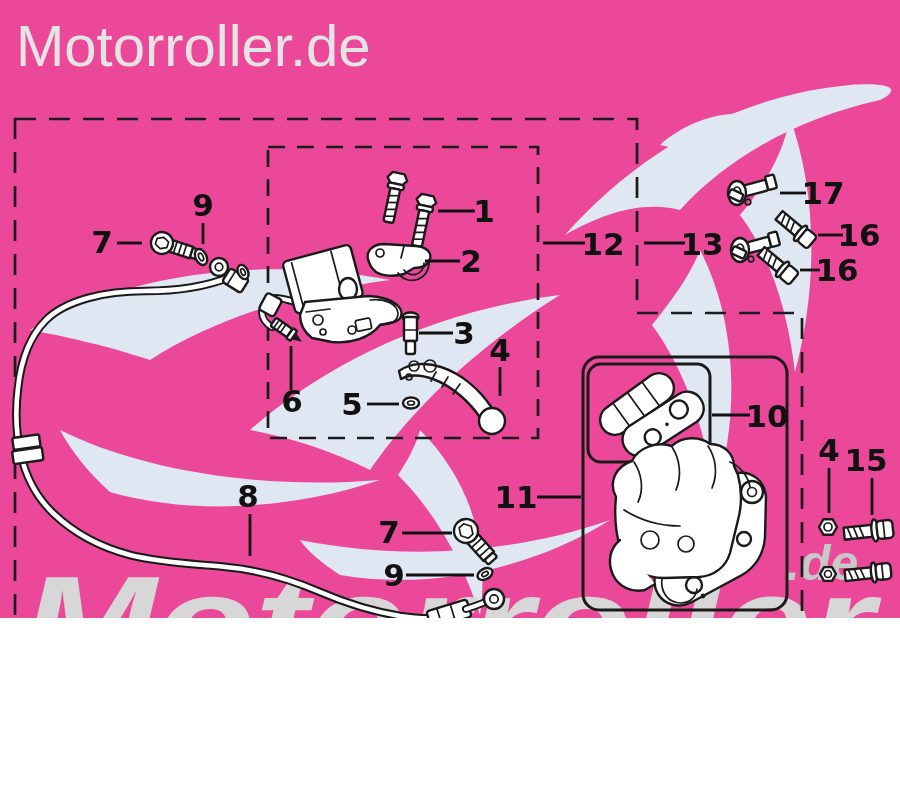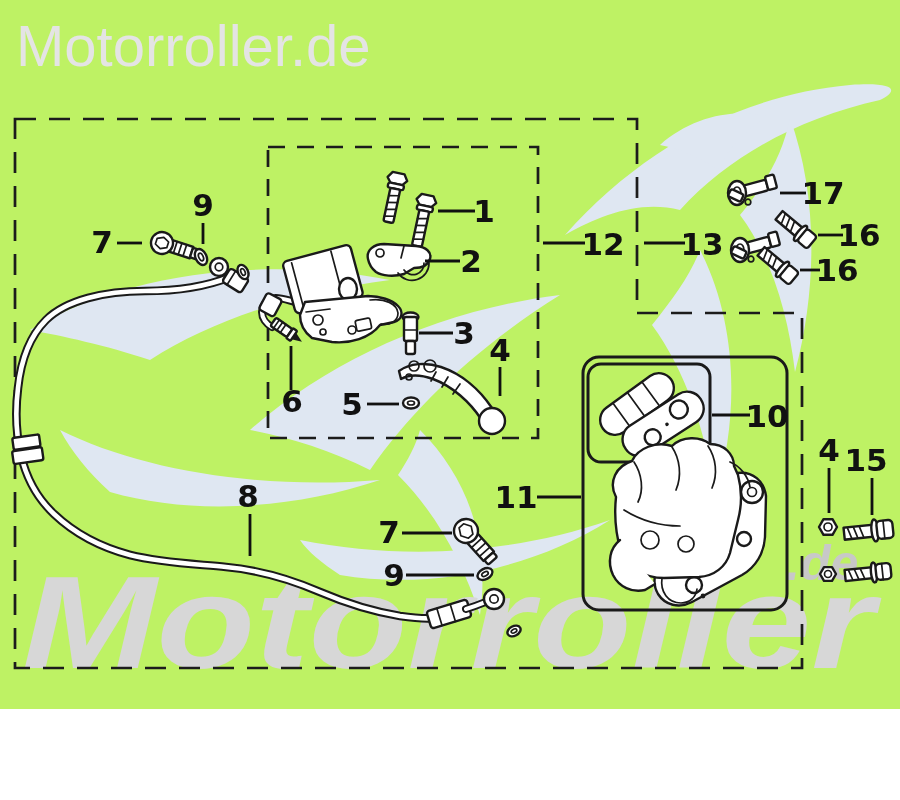--- a/index.html
+++ b/index.html
@@ -1,16 +1,16 @@
 <!DOCTYPE html>
 <html><head>
 <meta charset="utf-8">
 <style>
   html,body{margin:0;padding:0;background:#fff;}
-  .screen{position:relative;width:900px;height:709px;background:#bef264;overflow:hidden;
+  .screen{position:relative;width:900px;height:618px;background:#ec4899;overflow:hidden;
           font-family:"Liberation Sans", sans-serif;}
   svg{display:block}
   .ink{fill:none;stroke:#1a1a1a;stroke-width:2.4;stroke-linecap:round;stroke-linejoin:round}
   .ink-thin{fill:none;stroke:#1a1a1a;stroke-width:1.7;stroke-linecap:round;stroke-linejoin:round}
   .wink{fill:#ffffff;stroke:#1a1a1a;stroke-width:2.4;stroke-linejoin:round;stroke-linecap:round}
   .solid{fill:#1a1a1a;stroke:none}
   .hose-o{fill:none;stroke:#1a1a1a;stroke-width:8.6;stroke-linecap:round}
   .hose-i{fill:none;stroke:#ffffff;stroke-width:4.6;stroke-linecap:round}
   .tube-o{fill:none;stroke:#1a1a1a;stroke-width:8;stroke-linecap:round}
   .tube-i{fill:none;stroke:#ffffff;stroke-width:4.2;stroke-linecap:round}

